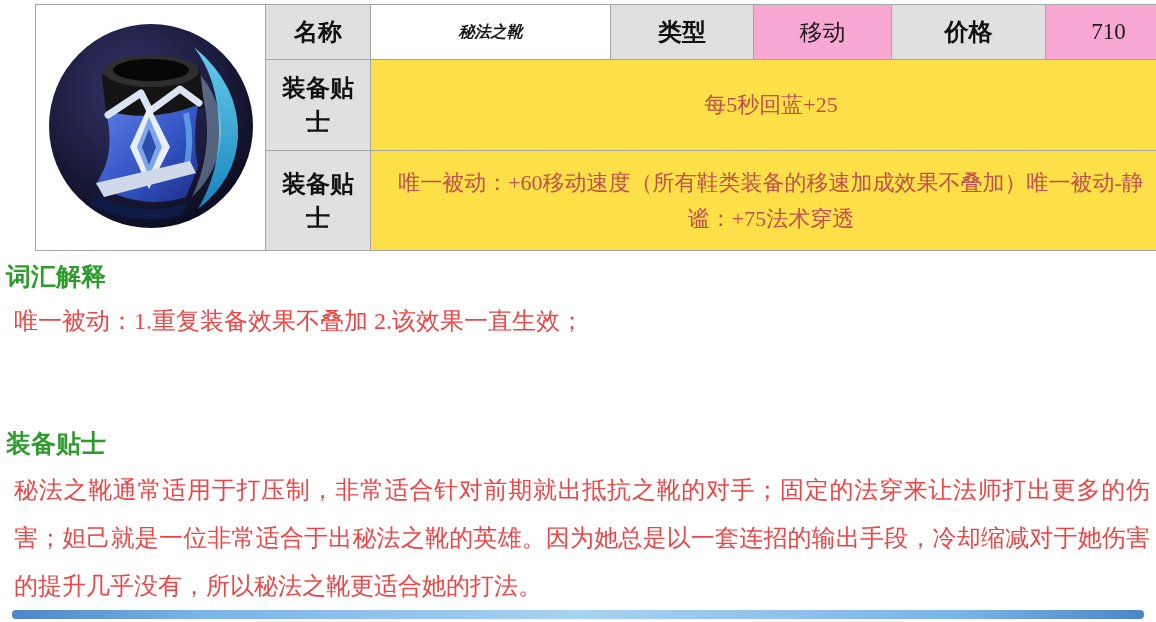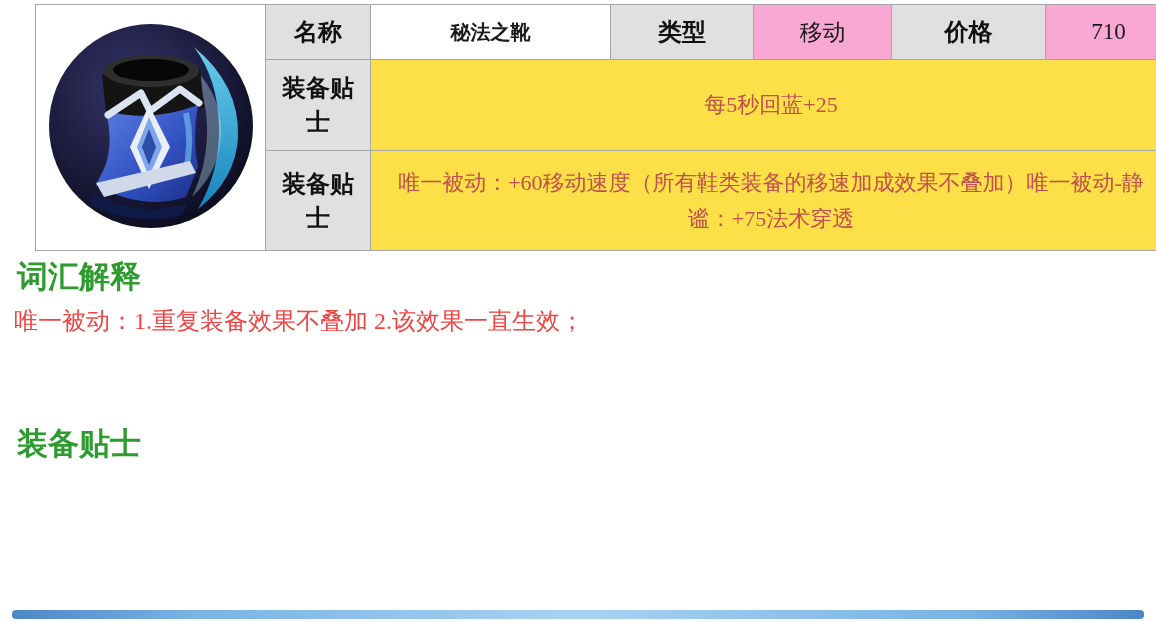--- a/index.html
+++ b/index.html
@@ -35,36 +35,36 @@
     font-weight: bold;
     font-size: 24px;
     line-height: 34px;
     padding: 0 13px;
     color: #111111;
   }
   tr.r1 { height: 55px; }
   tr.r2 { height: 91px; }
   tr.r3 { height: 100px; }
   td.icon-cell { background: #ffffff; padding: 0; }
-  td.name-cell { font-weight: bold; font-size: 20px; background: #ffffff; }
+  td.name-cell { font-weight: bold; font-size: 16px; background: #ffffff; font-style: italic; }
   td.plain-cell { font-size: 23px; background: #f9a8d4; }
   td.red-cell {
     color: #c0504d;
     font-size: 22px;
     line-height: 36px;
     background: #fde047;
     padding: 0 6px;
   }
 
   
   .green-heading {
     position: absolute;
-    left: 17px;
+    left: 6px;
     margin: 0;
-    font-size: 31px;
+    font-size: 25px;
     line-height: 27px;
     font-weight: bold;
     color: #2e9b2e;
   }
   .h-vocab { top: 263px; }
   .h-tips  { top: 430px; font-family: Liberation Serif, serif; }
   .body-text {
     position: absolute;
     left: 10px;
     width: 1136px;
@@ -152,16 +152,17 @@
         <th>装备贴士</th>
         <td class="red-cell" colspan="5">唯一被动：+60移动速度（所有鞋类装备的移速加成效果不叠加）唯一被动-静谧：+75法术穿透</td>
       </tr>
     </tbody>
   </table>
 
   <h2 class="green-heading h-vocab">词汇解释</h2>
   <p class="body-text p-vocab">唯一被动：1.重复装备效果不叠加 2.该效果一直生效；</p>
 
   <h2 class="green-heading h-tips">装备贴士</h2>
+  <p class="body-text p-tips">秘法之靴通常适用于打压制，非常适合针对前期就出抵抗之靴的对手；固定的法穿来让法师打出更多的伤害；妲己就是一位非常适合于出秘法之靴的英雄。因为她总是以一套连招的输出手段，冷却缩减对于她伤害的提升几乎没有，所以秘法之靴更适合她的打法。</p>
 
   <div class="bottom-bar"></div>
 
 </div>
 
 </body></html>

